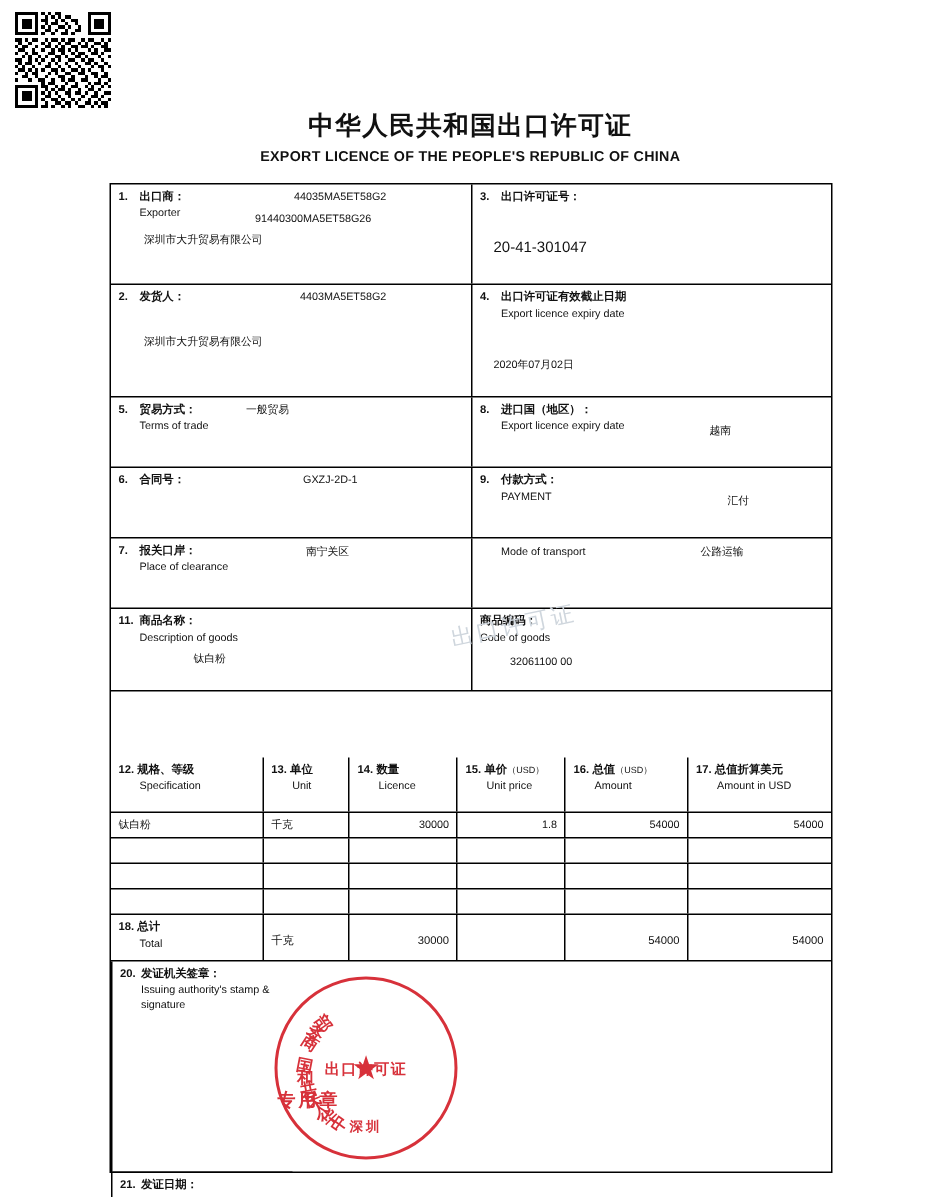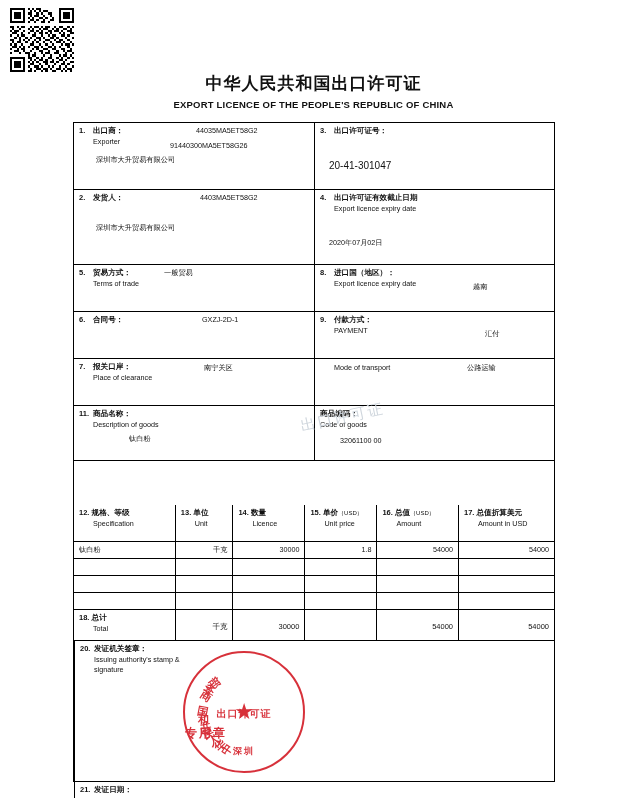--- a/index.html
+++ b/index.html
@@ -66,21 +66,21 @@
   .blkcode{width:50%;height:54px;}
   .tbl-hdr .cell{height:36px;margin-top:44px;}
   .c12{width:21%;}
   .c13{width:12%;}
   .c14{width:15%;}
   .c15{width:15%;}
   .c16{width:17%;}
   .c17{width:20%;}
   .data-row .cell{height:16px;font-size:7.2px;padding-top:3px;}
   .r-right{text-align:right;}
-  .r-center{text-align:right;}
+  .r-center{text-align:left;}
   .total-row .cell{height:30px;}
   .blk19{width:50%;height:175px;}
   .blk20{width:50%;height:140px;}
   .blk21{width:50%;height:35px;}
   .right-col{width:50%;display:flex;flex-direction:column;}
   .sig-val{position:absolute;right:8px;bottom:4px;font-size:7.2px;}
   .stamp{
     position:absolute;
     left:108px;top:10px;
     width:118px;height:118px;

